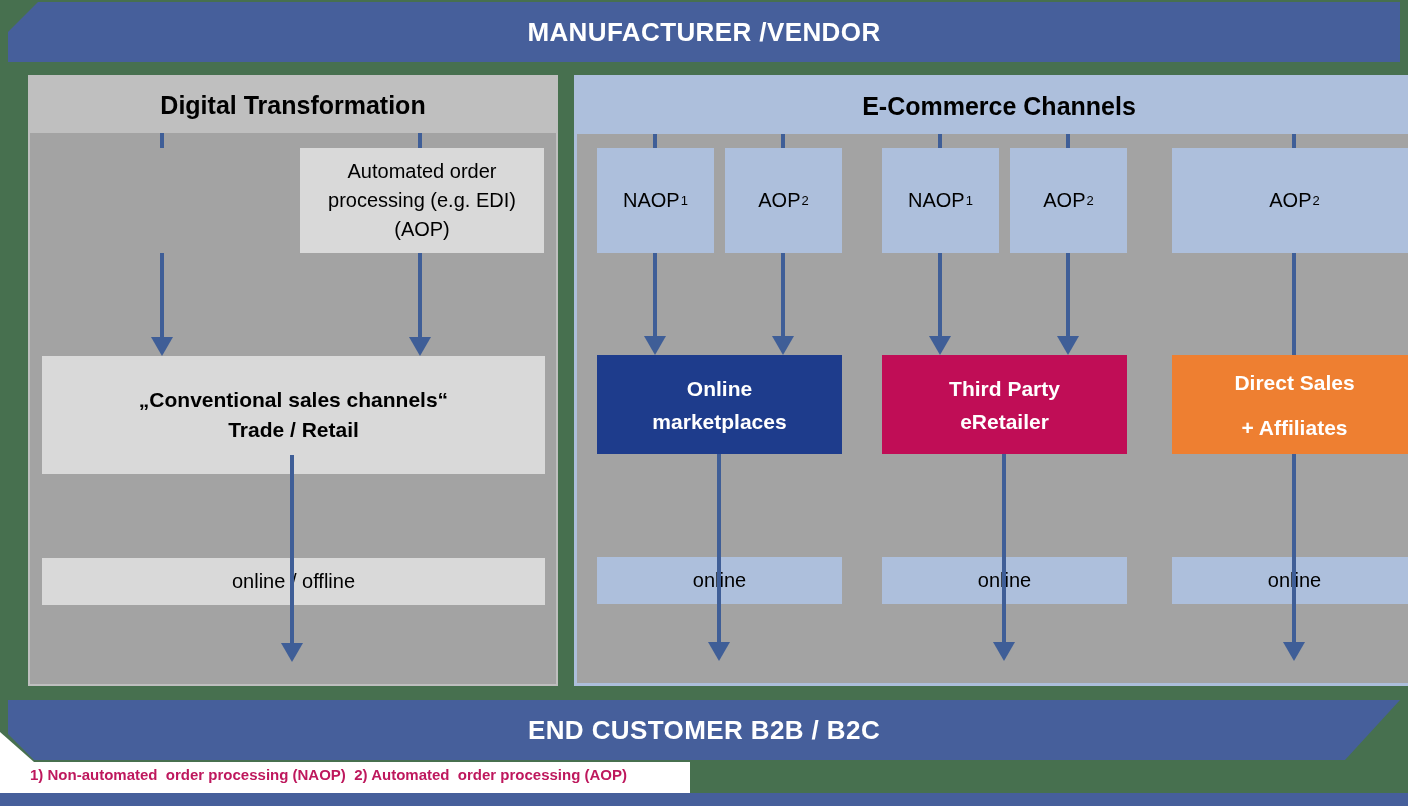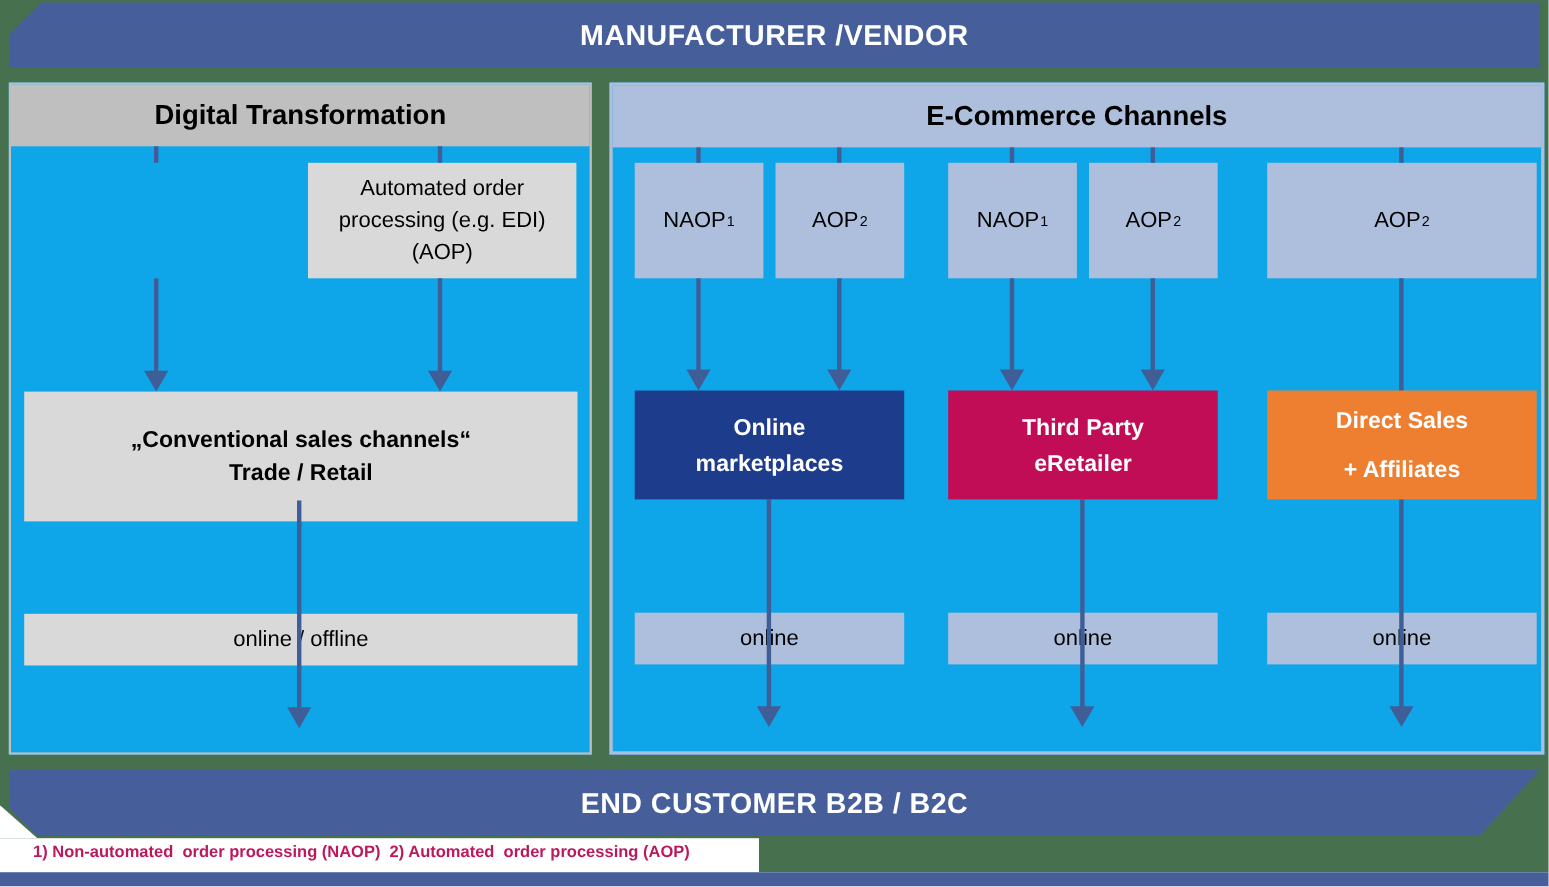--- a/index.html
+++ b/index.html
@@ -15,21 +15,21 @@
     clip-path:polygon(0 0,100% 100%,0 100%);}
   .bottom-bar{left:0;top:793px;width:1408px;height:13px;background:var(--banner_blue);}
   
   .banner{background:var(--banner_blue);color:#fff;font-weight:bold;font-size:26px;
     letter-spacing:.4px;display:flex;align-items:center;justify-content:center;}
   .banner.top{left:8px;top:2px;width:1392px;height:60px;
     clip-path:polygon(30px 0,100% 0,100% 100%,0 100%,0 30px);text-align:right;}
   .banner.bottom{left:8px;top:700px;width:1392px;height:60px;
     clip-path:polygon(0 0,100% 0,calc(100% - 55px) 100%,26px 100%,0 calc(100% - 26px));}
   
-  .panel{background:#0ea5e9;}
+  .panel{background:#a3a3a3;margin-left:20px;}
   .panel.left{left:8px;top:75px;width:530px;height:611px;border:2px solid var(--panel_gray);box-sizing:border-box;}
   .panel.right{left:554px;top:75px;width:850px;height:611px;border:3px solid var(--panel_blue);box-sizing:border-box;}
   .panel-header{left:0;top:0;height:56px;display:flex;align-items:center;justify-content:center;
     font-weight:bold;font-size:25px;color:#000;}
   .panel.left .panel-header{width:526px;background:var(--panel_gray);}
   .panel.right .panel-header{width:844px;background:var(--panel_blue);}
   
   .gbox{background:var(--box_gray);color:#000;display:flex;flex-direction:column;
     align-items:center;justify-content:center;text-align:center;font-size:20px;line-height:29px;z-index:1;}
   .bbox{background:var(--box_blue);color:#000;display:flex;align-items:center;justify-content:center;

